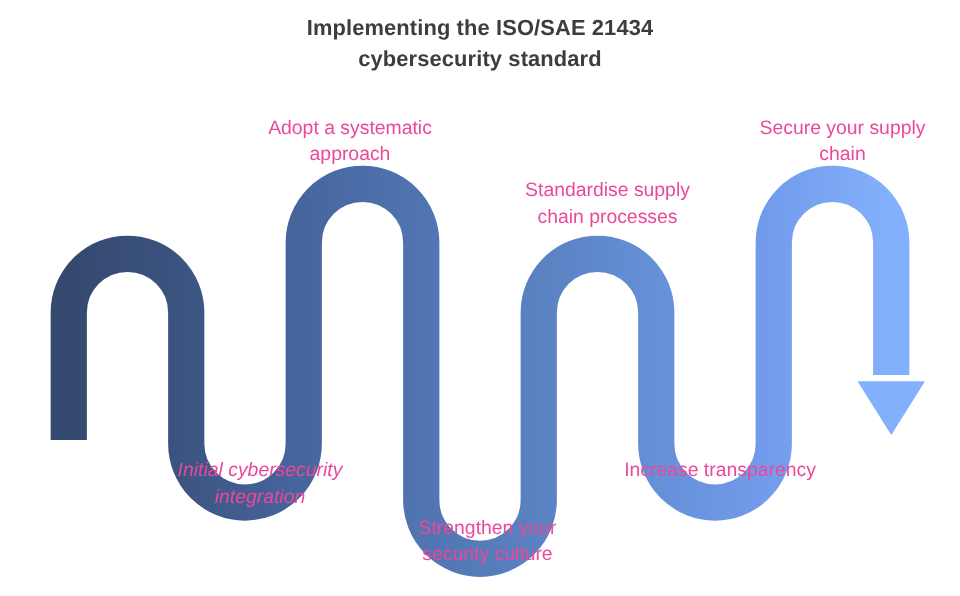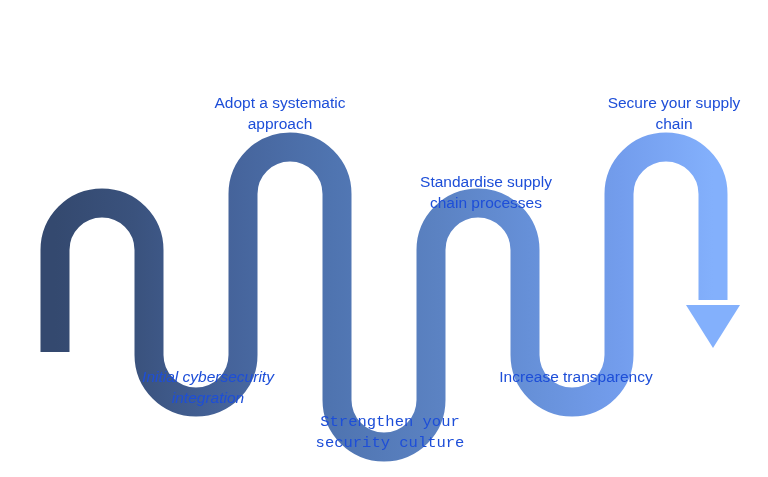--- a/index.html
+++ b/index.html
@@ -36,36 +36,40 @@
     left: 0;
     top: 0;
     width: 768px;
     height: 477px;
   }
   .step-label {
     position: absolute;
     text-align: center;
     font-size: 15.5px;
     line-height: 21px;
-    color: #1d4ed8;
+    color: #ec4899;
     white-space: pre-line;
   }
   .l1 { left: 6px;   top: 142px; width: 196px; }
   .l2 { left: 110px; top: 366px; width: 196px; font-style: italic; }
   .l3 { left: 180px; top: 92px;  width: 200px; }
-  .l4 { left: 290px; top: 412px; width: 200px; font-family: Liberation Mono, monospace; }
-  .l5 { left: 386px; top: 142px; width: 200px; margin-top: 29px; }
+  .l4 { left: 290px; top: 412px; width: 200px; }
+  .l5 { left: 386px; top: 142px; width: 200px; }
   .l6 { left: 470px; top: 366px; width: 212px; }
   .l7 { left: 580px; top: 92px;  width: 188px; }
 </style>
 </head>
 <body>
 
 <div id="canvas">
 
+  <div id="title">
+    <div>Implementing the ISO/SAE 21434</div>
+    <div>cybersecurity standard</div>
+  </div>
 
   <svg id="wave-svg" viewBox="0 0 768 477">
     <defs>
       <linearGradient id="waveGrad" x1="0" y1="0" x2="1" y2="0">
         <stop offset="0.00" stop-color="#34496f"></stop>
         <stop offset="0.12" stop-color="#3a527d"></stop>
         <stop offset="0.26" stop-color="#45639a"></stop>
         <stop offset="0.42" stop-color="#4f74b0"></stop>
         <stop offset="0.58" stop-color="#5b82c2"></stop>
         <stop offset="0.72" stop-color="#6690d8"></stop>

